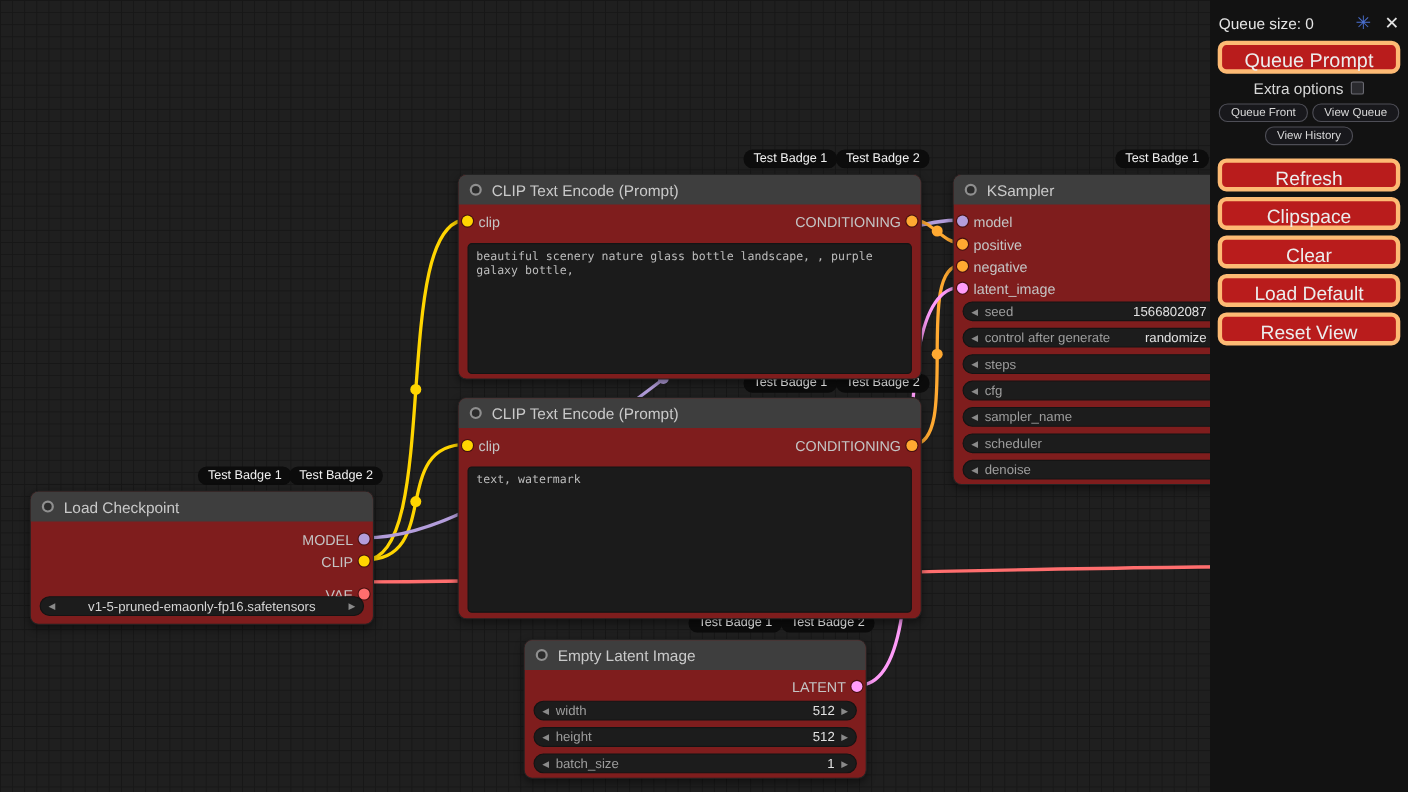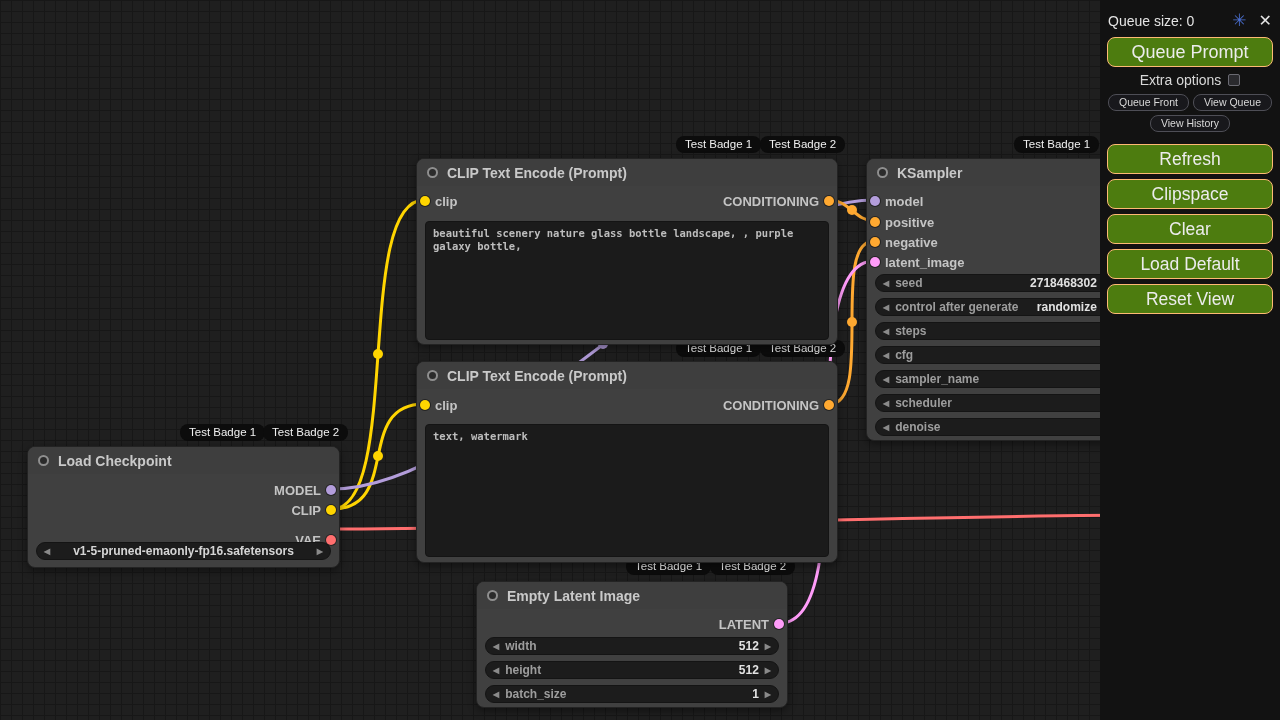--- a/index.html
+++ b/index.html
@@ -15,25 +15,24 @@
     color:#ddd;
   }
 
   
   svg.links { position:absolute; left:0; top:0; z-index:1; }
   svg.links path { fill:none; stroke-width:3; stroke-linecap:round; }
 
   
   .node {
     position:absolute; z-index:2;
-    background:#404040;
+    background:#7f1d1d;
     border:1px solid #232323;
     border-radius:8px;
     box-shadow:0 3px 8px rgba(0,0,0,.45);
-    font-weight:bold;
   }
   .node-title {
     height:27px; background:#3e3e3e;
     border-radius:7px 7px 0 0;
     display:flex; align-items:center; gap:9px;
     padding:0 10px;
     color:#c9c9c9; font-size:14px;
   }
   .collapse-dot {
     width:11px; height:11px; border-radius:50%;
@@ -86,21 +85,21 @@
     position:absolute; right:0; top:0; width:180px; height:720px;
     background:#121212; z-index:10; padding:8px 6px 0 6px;
   }
   .menu-top { display:flex; align-items:center; padding:2px 2px 6px 2px; }
   .queue-size { flex:1; font-size:14px; color:#e4e4e4; }
   .settings-glyph { font-size:17px; color:#4a6fd0; cursor:pointer; }
   .close-glyph { font-size:16px; color:#e4e4e4; margin-left:12px; cursor:pointer; }
 
   .mbtn {
     display:block; width:166px; margin:0 auto 5px auto;
-    background:#4d7c0f; border:1px solid #fdba74; border-radius:8px;
+    background:#b91c1c; border:4px solid #fdba74; border-radius:8px;
     color:#ececec; text-align:center; cursor:pointer;
     height:30px; line-height:28px; font-size:17.5px;
   }
   .mbtn.big { font-size:18px; height:30px; }
   .extra-row {
     display:flex; align-items:center; justify-content:center; gap:7px;
     margin:4px 0 6px 0; font-size:14px; color:#d8d8d8;
   }
   .extra-row input[type=checkbox]{
     appearance:none; width:12px; height:12px;
@@ -219,21 +218,21 @@
     <span class="in-label">negative</span>
   </div>
   <div class="slot-row" style="top:93px;">
     <span class="dot in" style="background: rgb(255, 156, 249);"></span>
     <span class="in-label">latent_image</span>
   </div>
 
   <div class="widget" style="top:115px;">
     <span class="arr">◀</span>
     <span>seed</span>
-    <span class="wvalue">2718468302</span>
+    <span class="wvalue">1566802087</span>
     <span class="arr">▶</span>
   </div>
   <div class="widget" style="top:139px;">
     <span class="arr">◀</span>
     <span>control after generate</span>
     <span class="wvalue">randomize</span>
     <span class="arr">▶</span>
   </div>
   <div class="widget" style="top:163px;">
     <span class="arr">◀</span>

